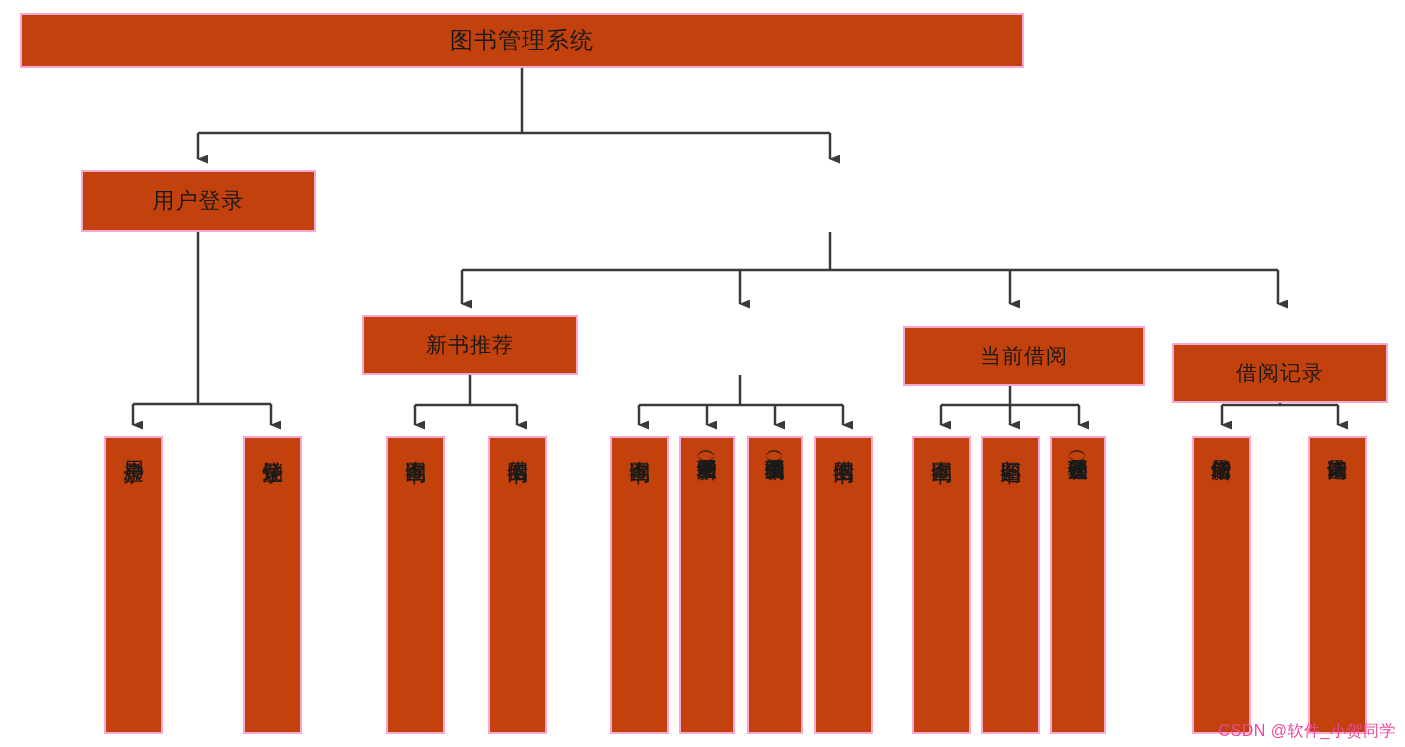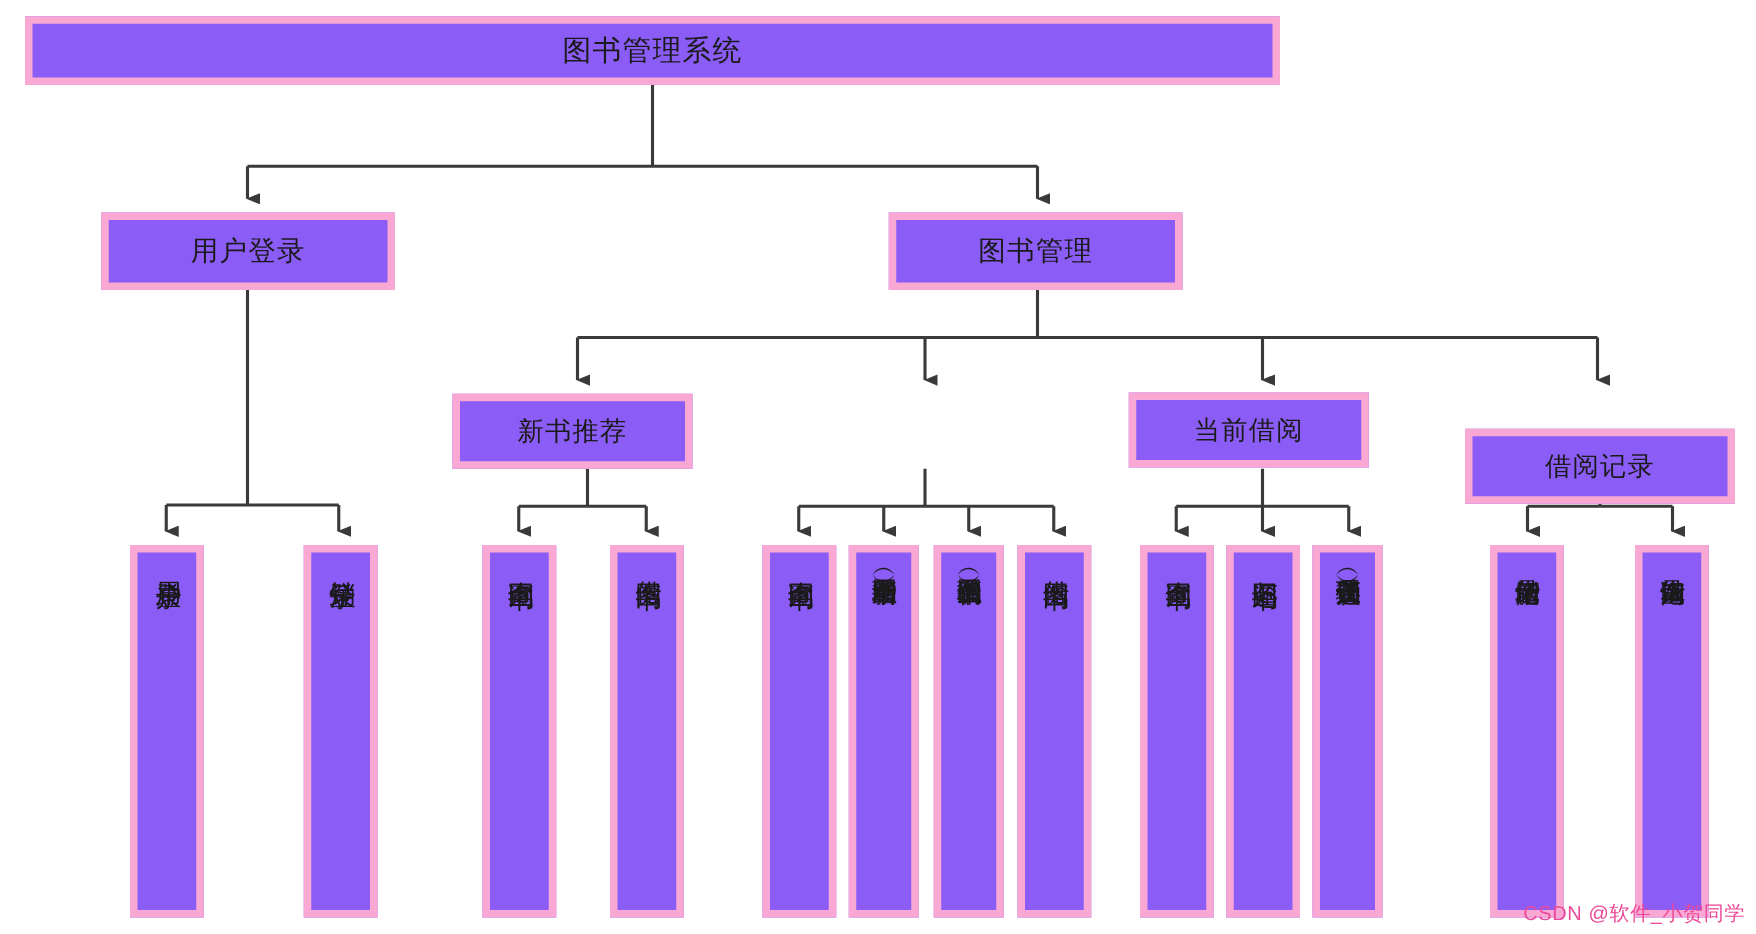--- a/index.html
+++ b/index.html
@@ -22,22 +22,22 @@
     position: absolute;
     left: 0;
     top: 0;
     width: 1405px;
     height: 747px;
     pointer-events: none;
   }
   .node {
     position: absolute;
     box-sizing: border-box;
-    background: #8b5cf6;
-    border: 6px solid #f9a8d4;
+    background: #c2410c;
+    border: 2px solid #f9a8d4;
     display: flex;
     align-items: center;
     justify-content: center;
     color: #1a1a1a;
     z-index: 2;
   }
   .node.root-node {
     font-size: 23px;
   }
   .node.level2-node {
@@ -141,28 +141,25 @@
     </g>
   </svg>
 
   <div class="node root-node" style="left:20px; top:13px; width:1004px; height:55px;">
     <span class="node-label">图书管理系统</span>
   </div>
 
   <div class="node level2-node" style="left:81px; top:170px; width:235px; height:62px;">
     <span class="node-label">用户登录</span>
   </div>
-  <div class="node level2-node" style="left:711px; top:170px; width:235px; height:62px;">
-    <span class="node-label">图书管理</span>
-  </div>
-
-  <div class="node level3-node" style="left:362px; top:315px; width:192px; height:60px;">
+
+  <div class="node level3-node" style="left:362px; top:315px; width:216px; height:60px;">
     <span class="node-label">新书推荐</span>
   </div>
-  <div class="node level3-node" style="left:903px; top:314px; width:192px; height:60px;">
+  <div class="node level3-node" style="left:903px; top:326px; width:242px; height:60px;">
     <span class="node-label">当前借阅</span>
   </div>
   <div class="node level3-node" style="left:1172px; top:315px; width:216px; height:60px;margin-top:28px;">
     <span class="node-label">借阅记录</span>
   </div>
 
   <div class="node leaf-node" style="left:104px; top:436px; width:59px; height:298px;">
     <span class="leaf-label">用户登录</span>
   </div>
   <div class="node leaf-node" style="left:243px; top:436px; width:59px; height:298px;">

